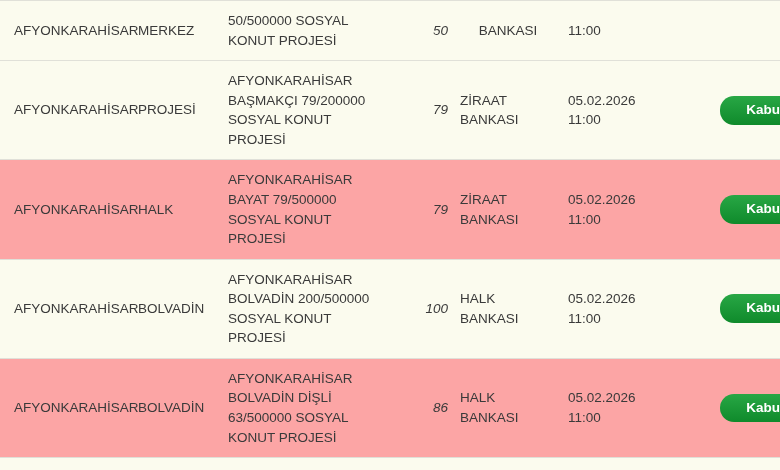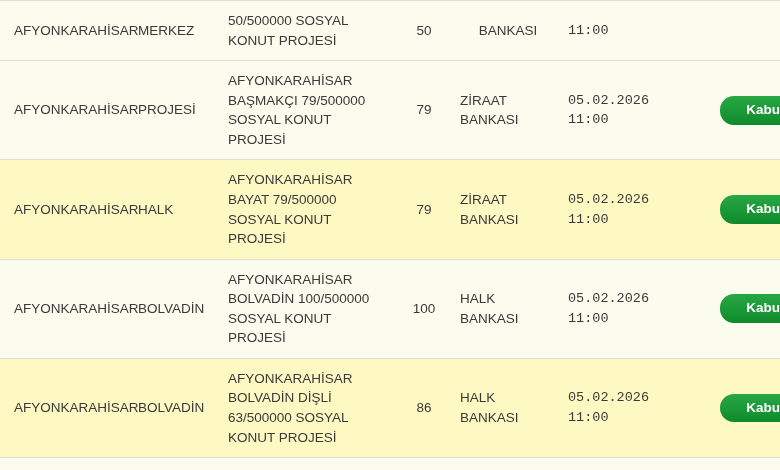--- a/index.html
+++ b/index.html
@@ -31,28 +31,28 @@
     padding: 10px 6px;
     font-size: 13.5px;
     line-height: 1.45;
     vertical-align: middle;
     color: #3a3a3a;
   }
   tr.row-alt td {
     background: #fbfbee;
   }
   tr.row-plain td {
-    background: #fef9c3;
+    background: #fca5a5;
   }
   .col-city   { width: 112px; padding-left: 14px !important; margin-top: 20px; }
   .col-district { width: 78px; }
   .col-project { width: 160px; }
-  .col-count  { width: 48px; text-align: center; }
+  .col-count  { width: 48px; text-align: right; font-style: italic; }
   .col-bank   { width: 96px; }
-  .col-date   { width: 110px; font-family: Liberation Mono, monospace; }
+  .col-date   { width: 110px; }
   .col-action { width: 150px; text-align: center; }
   .link-text {
     color: #2b58c9;
   }
   .bank-link {
     color: #2b58c9;
     text-align: center;
   }
   .accept-btn {
     display: inline-block;
@@ -85,21 +85,21 @@
         <td class="col-bank bank-link">BANKASI</td>
         <td class="col-date date-cell">
           <span>11:00</span>
         </td>
         <td class="col-action"></td>
       </tr>
 
       <tr class="row-alt">
         <td class="col-city">AFYONKARAHİSAR</td>
         <td class="col-district">PROJESİ</td>
-        <td class="col-project">AFYONKARAHİSAR BAŞMAKÇI 79/500000 SOSYAL KONUT PROJESİ</td>
+        <td class="col-project">AFYONKARAHİSAR BAŞMAKÇI 79/200000 SOSYAL KONUT PROJESİ</td>
         <td class="col-count">79</td>
         <td class="col-bank">ZİRAAT BANKASI</td>
         <td class="col-date date-cell">
           <span>05.02.2026</span>
           <span>11:00</span>
         </td>
         <td class="col-action">
           <button class="accept-btn">Kabul</button>
         </td>
       </tr>
@@ -115,21 +115,21 @@
           <span>11:00</span>
         </td>
         <td class="col-action">
           <button class="accept-btn">Kabul</button>
         </td>
       </tr>
 
       <tr class="row-alt">
         <td class="col-city">AFYONKARAHİSAR</td>
         <td class="col-district">BOLVADİN</td>
-        <td class="col-project">AFYONKARAHİSAR BOLVADİN 100/500000 SOSYAL KONUT PROJESİ</td>
+        <td class="col-project">AFYONKARAHİSAR BOLVADİN 200/500000 SOSYAL KONUT PROJESİ</td>
         <td class="col-count">100</td>
         <td class="col-bank">HALK BANKASI</td>
         <td class="col-date date-cell">
           <span>05.02.2026</span>
           <span>11:00</span>
         </td>
         <td class="col-action">
           <button class="accept-btn">Kabul</button>
         </td>
       </tr>

